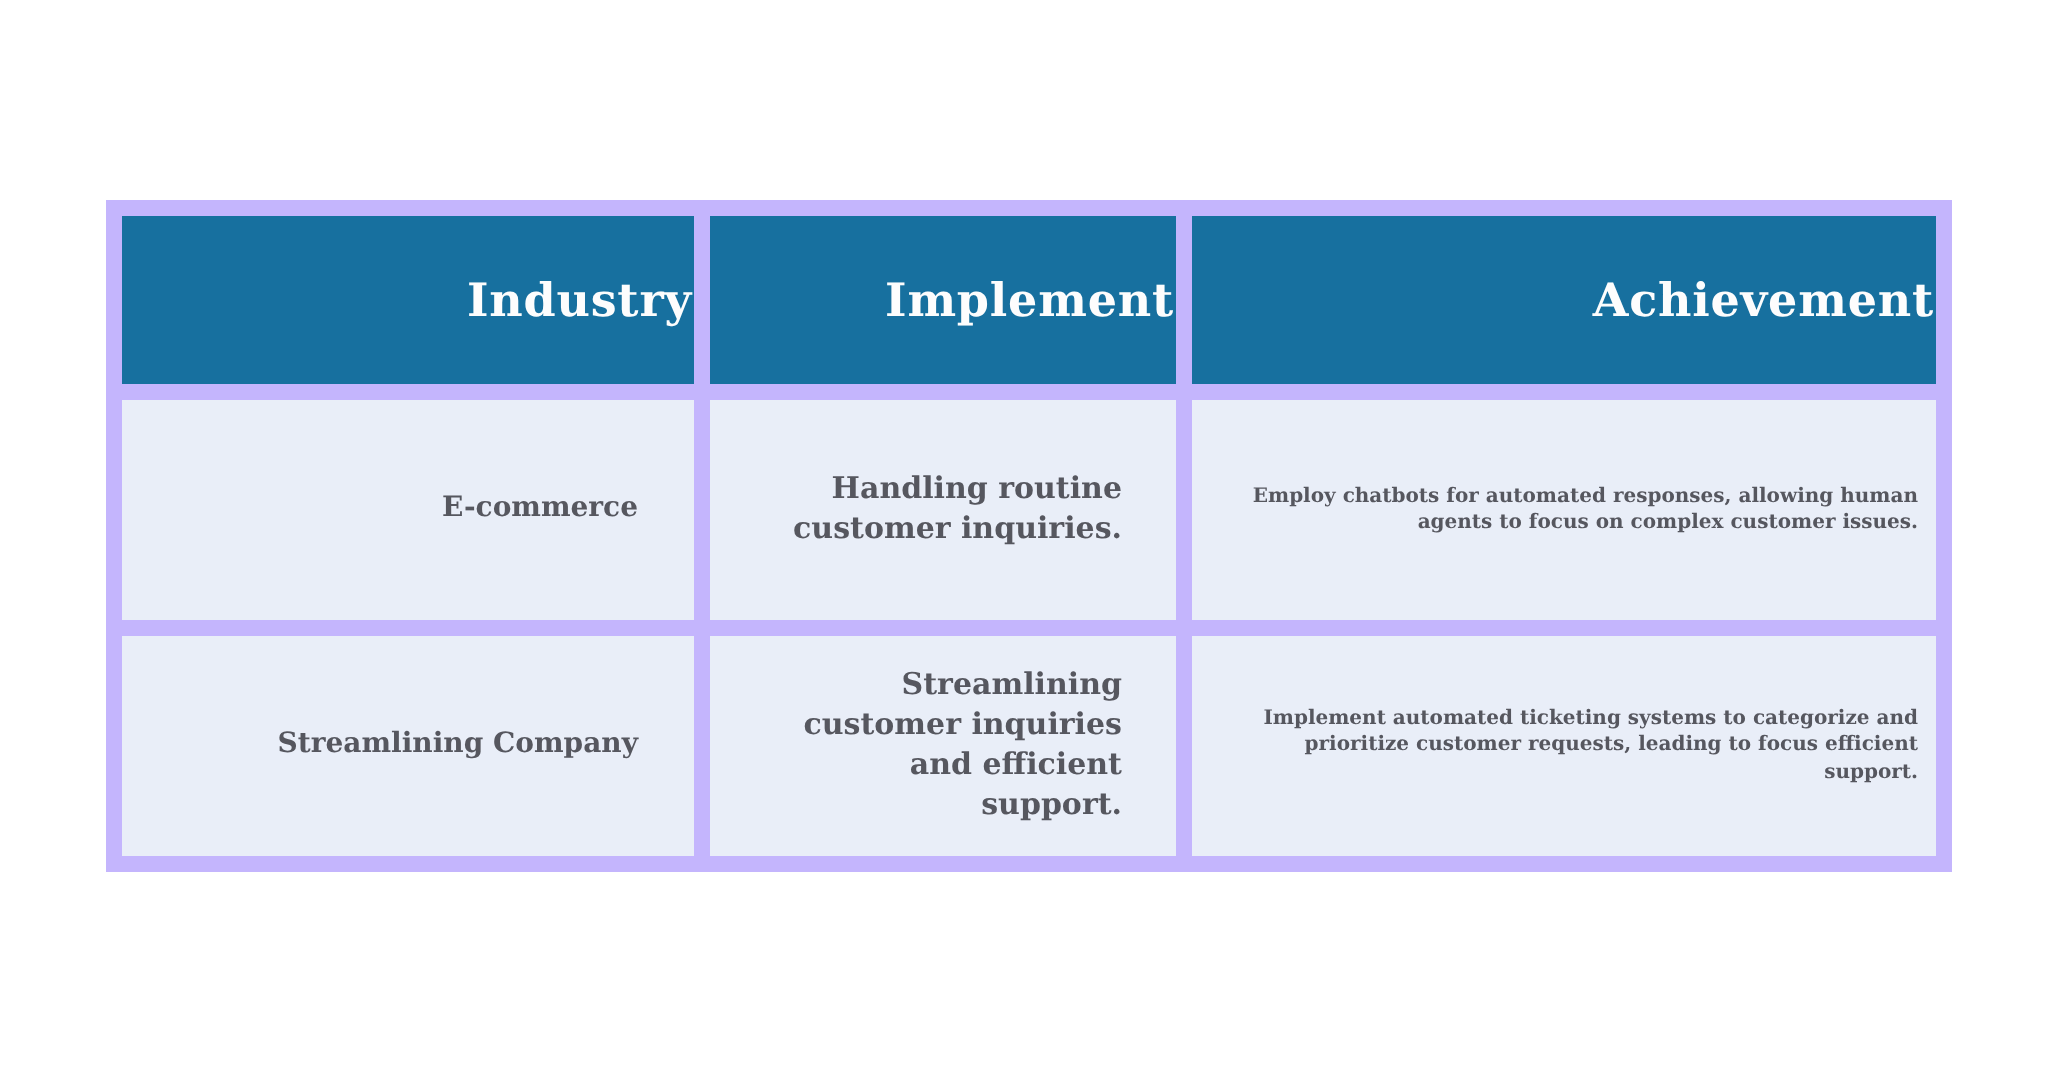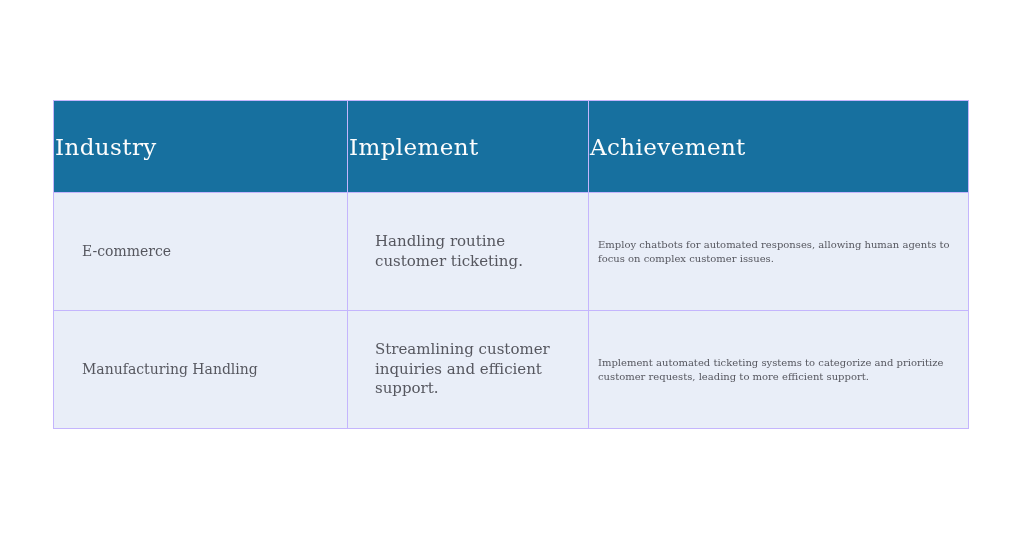--- a/index.html
+++ b/index.html
@@ -24,24 +24,24 @@
   }
   table.info-table {
     border-collapse: collapse;
     table-layout: fixed;
     width: 915px;
   }
   .info-table col.c1 { width: 294px; }
   .info-table col.c2 { width: 241px; }
   .info-table col.c3 { width: 380px; }
   .info-table th, .info-table td {
-    border: 1px solid #c4b5fd;
-    text-align: left;
+    border: 8px solid #c4b5fd;
+    text-align: right;
     vertical-align: middle;
-    font-weight: normal;
+    font-weight: bold;
     box-sizing: border-box;
   }
   .info-table thead th {
     background: #17709f;
     color: #fdfdfd;
     font-size: 23px;
     letter-spacing: 0.4px;
     height: 92px;
   }
   .info-table tbody tr.r1 { height: 118px; }
@@ -80,24 +80,24 @@
       <thead>
         <tr>
           <th>Industry</th>
           <th>Implement</th>
           <th>Achievement</th>
         </tr>
       </thead>
       <tbody>
         <tr class="r1">
           <td class="industry-cell">E-commerce</td>
-          <td class="necessity-cell">Handling routine customer ticketing.</td>
+          <td class="necessity-cell">Handling routine customer inquiries.</td>
           <td class="achievement-cell">Employ chatbots for automated responses, allowing human agents to focus on complex customer issues.</td>
         </tr>
         <tr class="r2">
-          <td class="industry-cell">Manufacturing Handling</td>
+          <td class="industry-cell">Streamlining Company</td>
           <td class="necessity-cell">Streamlining customer inquiries and efficient support.</td>
-          <td class="achievement-cell">Implement automated ticketing systems to categorize and prioritize customer requests, leading to more efficient support.</td>
+          <td class="achievement-cell">Implement automated ticketing systems to categorize and prioritize customer requests, leading to focus efficient support.</td>
         </tr>
       </tbody>
     </table>
   </div>
 </div>
 
 </body></html>

